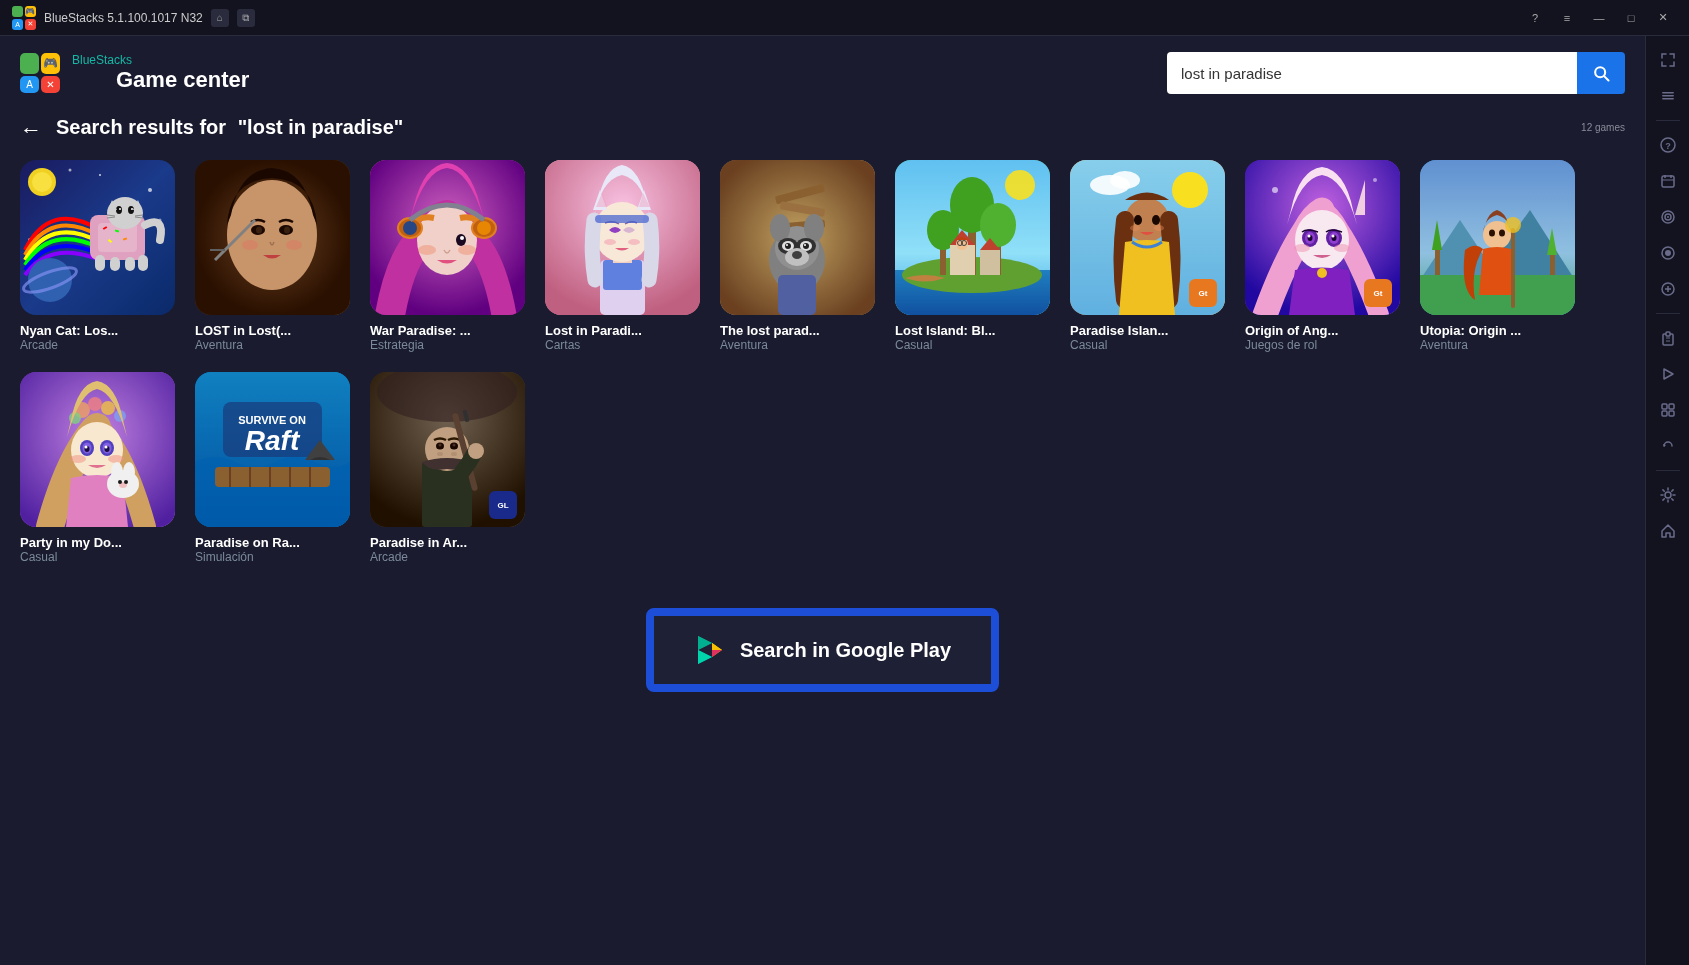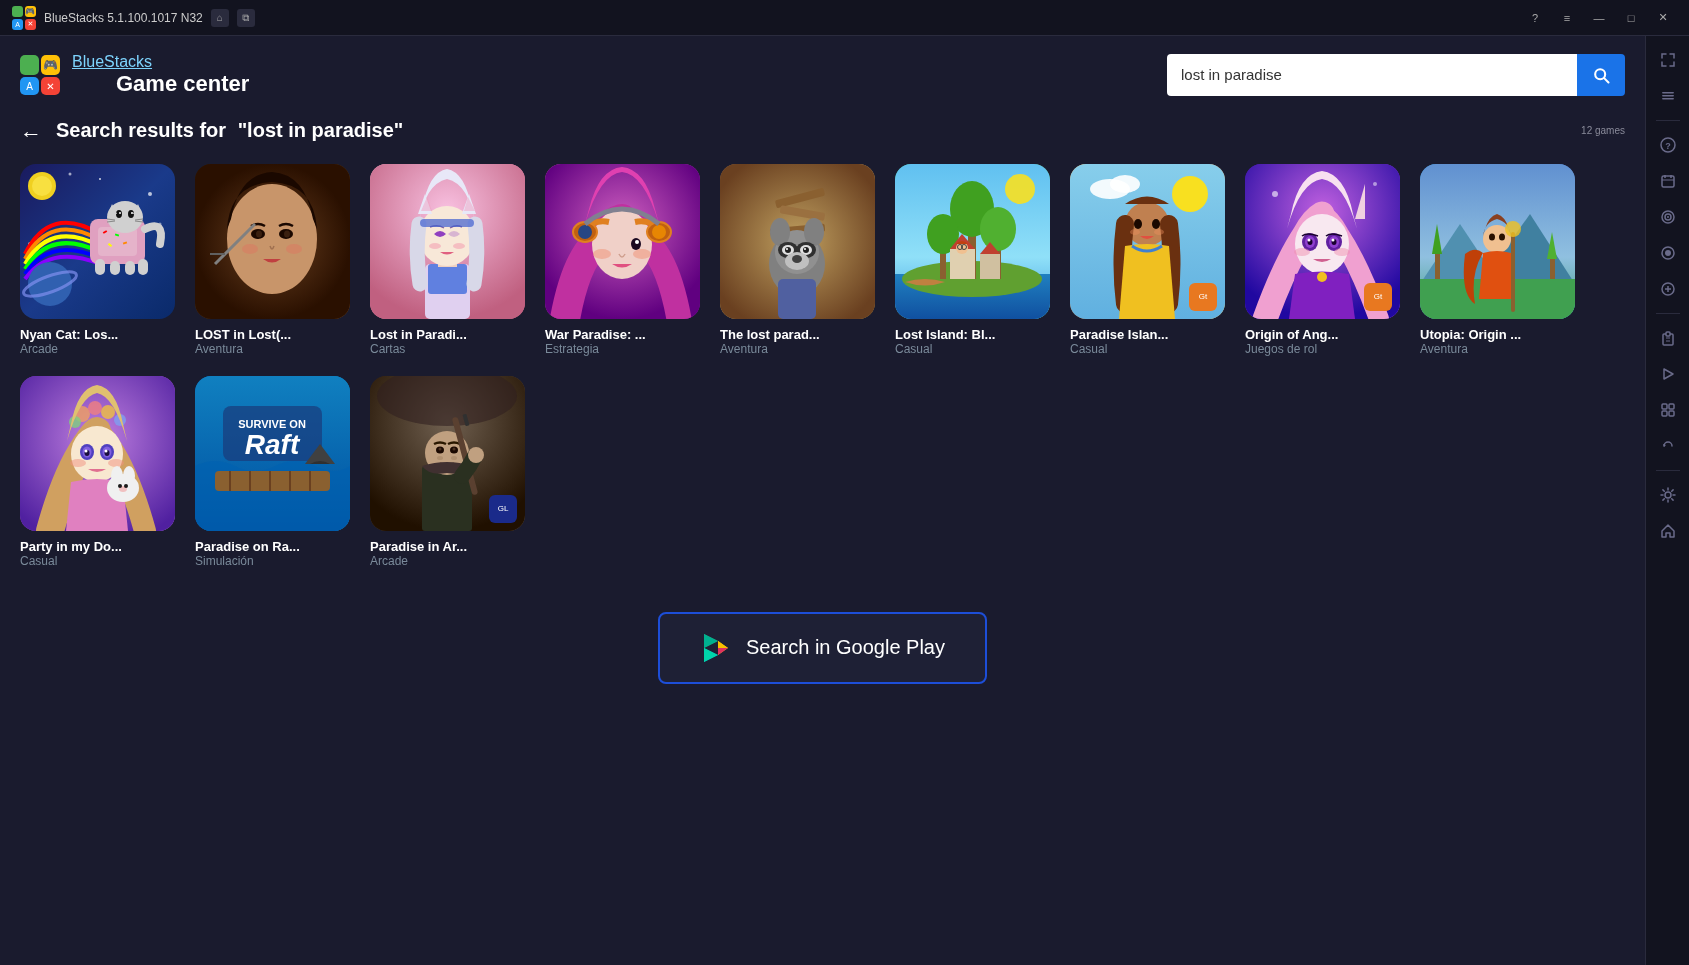--- a/index.html
+++ b/index.html
@@ -155,24 +155,23 @@
     }
     .brand-cell.green { background: #4CAF50; }
     .brand-cell.yellow { background: #FFC107; color: #fff; font-size: 12px; font-weight: bold; }
     .brand-cell.blue { background: #2196F3; color: #fff; font-size: 10px; }
     .brand-cell.red { background: #F44336; color: #fff; font-size: 10px; }
     .brand-text {
       display: flex;
       flex-direction: column;
     }
     .brand-name {
-      font-size: 16px;
-      color: #7dd3fc;
+      font-size: 12px;
+      color: #14b8a6;
       line-height: 1.2;
-      text-decoration: underline;
     }
     .brand-title {
       font-size: 22px;
       font-weight: bold;
       color: #fff;
       line-height: 1.2;
       margin-left: 44px;
     }
     .search-bar {
       display: flex;
@@ -278,27 +277,27 @@
     .google-play-section {
       display: flex;
       justify-content: center;
       margin-top: 20px;
     }
     .google-play-btn {
       display: flex;
       align-items: center;
       gap: 14px;
       background: #1e2035;
-      border: 2px solid #1d4ed8;
+      border: 8px solid #1d4ed8;
       border-radius: 8px;
       padding: 18px 40px;
       cursor: pointer;
       color: #fff;
       font-size: 20px;
-      font-weight: 400;
+      font-weight: 700;
     }
     .play-icon {
       width: 32px;
       height: 32px;
     }
 
     
     .art-container {
       width: 100%;
       height: 100%;
@@ -311,21 +310,21 @@
       position: absolute;
       bottom: 8px;
       right: 8px;
       width: 28px;
       height: 28px;
       border-radius: 6px;
       display: flex;
       align-items: center;
       justify-content: center;
       font-size: 8px;
-      font-weight: normal;
+      font-weight: bold;
       color: #fff;
     }
     .badge-gt { background: #e87820; }
     .badge-gameloft { background: #1a2a8a; margin-left: 29px; }
   </style>
 </head>
 <body>
 
 <div class="title-bar">
   <div class="title-bar-left">
@@ -487,20 +486,64 @@
               <line x1="20" y1="100" x2="60" y2="60" stroke="#808080" stroke-width="3"></line>
               <line x1="15" y1="90" x2="30" y2="90" stroke="#606060" stroke-width="2"></line>
             </svg>
           </div>
         </div>
         <div class="game-name">LOST in Lost(...</div>
         <div class="game-genre">Aventura</div>
       </div>
 
       <div class="game-card">
+        <div class="game-thumb thumb-war-para">
+          <div class="art-container">
+            <svg width="155" height="155" viewBox="0 0 155 155">
+              <defs>
+                <radialGradient id="bg4" cx="50%" cy="40%" r="60%">
+                  <stop offset="0%" stop-color="#d060c0"></stop>
+                  <stop offset="100%" stop-color="#600080"></stop>
+                </radialGradient>
+              </defs>
+              <rect width="155" height="155" fill="url(#bg4)"></rect>
+
+              <path d="M20,155 Q30,100 50,80 Q60,60 77,55" stroke="#c030a0" stroke-width="30" fill="none" stroke-linecap="round"></path>
+              <path d="M134,155 Q124,100 104,80 Q94,60 77,55" stroke="#c030a0" stroke-width="25" fill="none" stroke-linecap="round"></path>
+
+              <path d="M40,60 Q55,10 77,8 Q99,10 114,60 L110,45 Q100,5 77,3 Q54,5 44,45 Z" fill="#e040b0"></path>
+
+              <ellipse cx="77" cy="80" rx="30" ry="35" fill="#f0d0c8"></ellipse>
+
+              <path d="M40,65 Q50,55 64,58" stroke="#e08020" stroke-width="6" fill="none"></path>
+              <path d="M114,65 Q104,55 90,58" stroke="#e08020" stroke-width="6" fill="none"></path>
+              <ellipse cx="40" cy="68" rx="12" ry="10" fill="#c06010" stroke="#e08020" stroke-width="2"></ellipse>
+              <ellipse cx="114" cy="68" rx="12" ry="10" fill="#c06010" stroke="#e08020" stroke-width="2"></ellipse>
+              <ellipse cx="40" cy="68" rx="7" ry="7" fill="#0040a0" opacity="0.8"></ellipse>
+              <ellipse cx="114" cy="68" rx="7" ry="7" fill="#f09000" opacity="0.8"></ellipse>
+
+              <ellipse cx="91" cy="80" rx="5" ry="6" fill="#1a0820"></ellipse>
+              <circle cx="92" cy="78" r="2" fill="white"></circle>
+
+              <path d="M74,90 Q77,96 80,90" stroke="#d0a090" stroke-width="1.5" fill="none"></path>
+
+              <path d="M67,100 Q77,107 87,100" fill="#e05080"></path>
+
+              <ellipse cx="57" cy="90" rx="9" ry="5" fill="#f08060" opacity="0.4"></ellipse>
+              <ellipse cx="97" cy="90" rx="9" ry="5" fill="#f08060" opacity="0.4"></ellipse>
+
+              <path d="M40,60 Q77,30 114,60" stroke="#808090" stroke-width="5" fill="none"></path>
+            </svg>
+          </div>
+        </div>
+        <div class="game-name">War Paradise: ...</div>
+        <div class="game-genre">Estrategia</div>
+      </div>
+
+      <div class="game-card">
         <div class="game-thumb thumb-lost-para">
           <div class="art-container">
             <svg width="155" height="155" viewBox="0 0 155 155">
               <defs>
                 <radialGradient id="bg3" cx="50%" cy="30%" r="70%">
                   <stop offset="0%" stop-color="#f8c0e0"></stop>
                   <stop offset="100%" stop-color="#c06080"></stop>
                 </radialGradient>
               </defs>
               <rect width="155" height="155" fill="url(#bg3)"></rect>
@@ -531,64 +574,20 @@
               <ellipse cx="65" cy="82" rx="6" ry="3" fill="#f080a0" opacity="0.4"></ellipse>
               <ellipse cx="89" cy="82" rx="6" ry="3" fill="#f080a0" opacity="0.4"></ellipse>
               <path d="M70,88 Q77,93 84,88" fill="#e06080"></path>
 
               <rect x="50" y="55" width="54" height="8" rx="4" fill="#4060d0" opacity="0.7"></rect>
             </svg>
           </div>
         </div>
         <div class="game-name">Lost in Paradi...</div>
         <div class="game-genre">Cartas</div>
-      </div>
-
-      <div class="game-card">
-        <div class="game-thumb thumb-war-para">
-          <div class="art-container">
-            <svg width="155" height="155" viewBox="0 0 155 155">
-              <defs>
-                <radialGradient id="bg4" cx="50%" cy="40%" r="60%">
-                  <stop offset="0%" stop-color="#d060c0"></stop>
-                  <stop offset="100%" stop-color="#600080"></stop>
-                </radialGradient>
-              </defs>
-              <rect width="155" height="155" fill="url(#bg4)"></rect>
-
-              <path d="M20,155 Q30,100 50,80 Q60,60 77,55" stroke="#c030a0" stroke-width="30" fill="none" stroke-linecap="round"></path>
-              <path d="M134,155 Q124,100 104,80 Q94,60 77,55" stroke="#c030a0" stroke-width="25" fill="none" stroke-linecap="round"></path>
-
-              <path d="M40,60 Q55,10 77,8 Q99,10 114,60 L110,45 Q100,5 77,3 Q54,5 44,45 Z" fill="#e040b0"></path>
-
-              <ellipse cx="77" cy="80" rx="30" ry="35" fill="#f0d0c8"></ellipse>
-
-              <path d="M40,65 Q50,55 64,58" stroke="#e08020" stroke-width="6" fill="none"></path>
-              <path d="M114,65 Q104,55 90,58" stroke="#e08020" stroke-width="6" fill="none"></path>
-              <ellipse cx="40" cy="68" rx="12" ry="10" fill="#c06010" stroke="#e08020" stroke-width="2"></ellipse>
-              <ellipse cx="114" cy="68" rx="12" ry="10" fill="#c06010" stroke="#e08020" stroke-width="2"></ellipse>
-              <ellipse cx="40" cy="68" rx="7" ry="7" fill="#0040a0" opacity="0.8"></ellipse>
-              <ellipse cx="114" cy="68" rx="7" ry="7" fill="#f09000" opacity="0.8"></ellipse>
-
-              <ellipse cx="91" cy="80" rx="5" ry="6" fill="#1a0820"></ellipse>
-              <circle cx="92" cy="78" r="2" fill="white"></circle>
-
-              <path d="M74,90 Q77,96 80,90" stroke="#d0a090" stroke-width="1.5" fill="none"></path>
-
-              <path d="M67,100 Q77,107 87,100" fill="#e05080"></path>
-
-              <ellipse cx="57" cy="90" rx="9" ry="5" fill="#f08060" opacity="0.4"></ellipse>
-              <ellipse cx="97" cy="90" rx="9" ry="5" fill="#f08060" opacity="0.4"></ellipse>
-
-              <path d="M40,60 Q77,30 114,60" stroke="#808090" stroke-width="5" fill="none"></path>
-            </svg>
-          </div>
-        </div>
-        <div class="game-name">War Paradise: ...</div>
-        <div class="game-genre">Estrategia</div>
       </div>
 
       <div class="game-card">
         <div class="game-thumb thumb-lost-parad">
           <div class="art-container">
             <svg width="155" height="155" viewBox="0 0 155 155">
               <defs>
                 <radialGradient id="bg5" cx="50%" cy="50%" r="60%">
                   <stop offset="0%" stop-color="#c0a060"></stop>
                   <stop offset="100%" stop-color="#6a4020"></stop>

